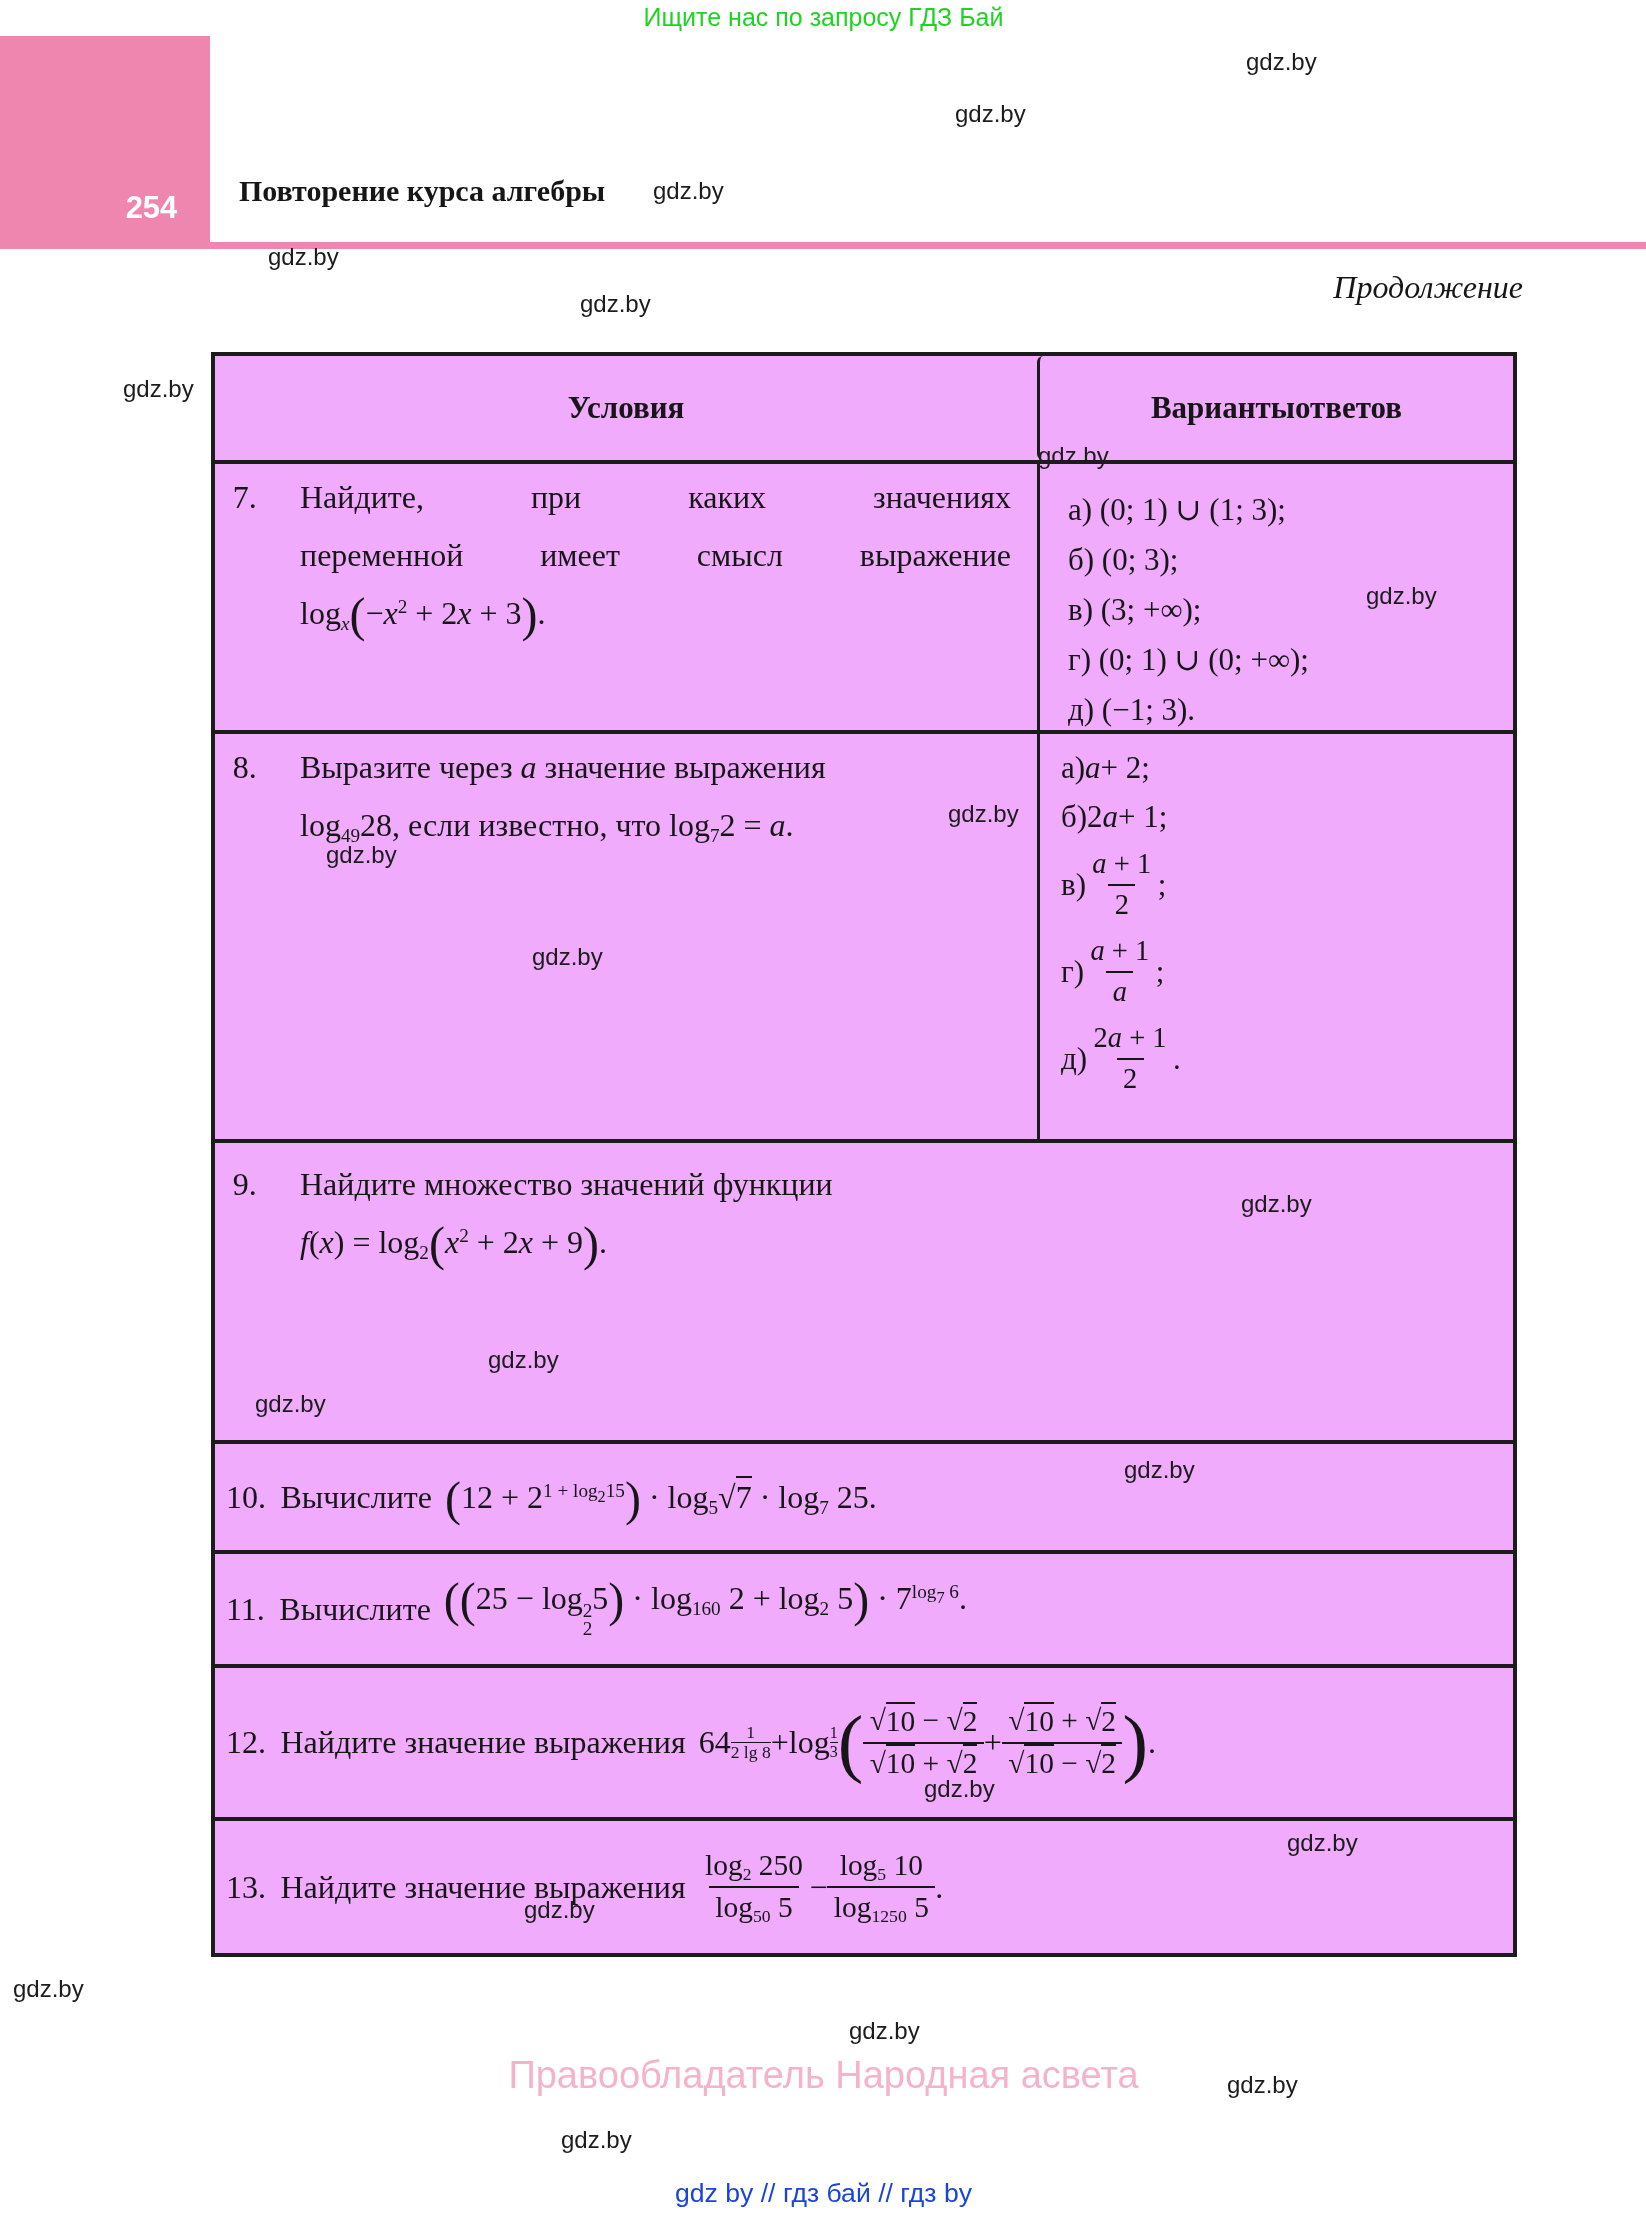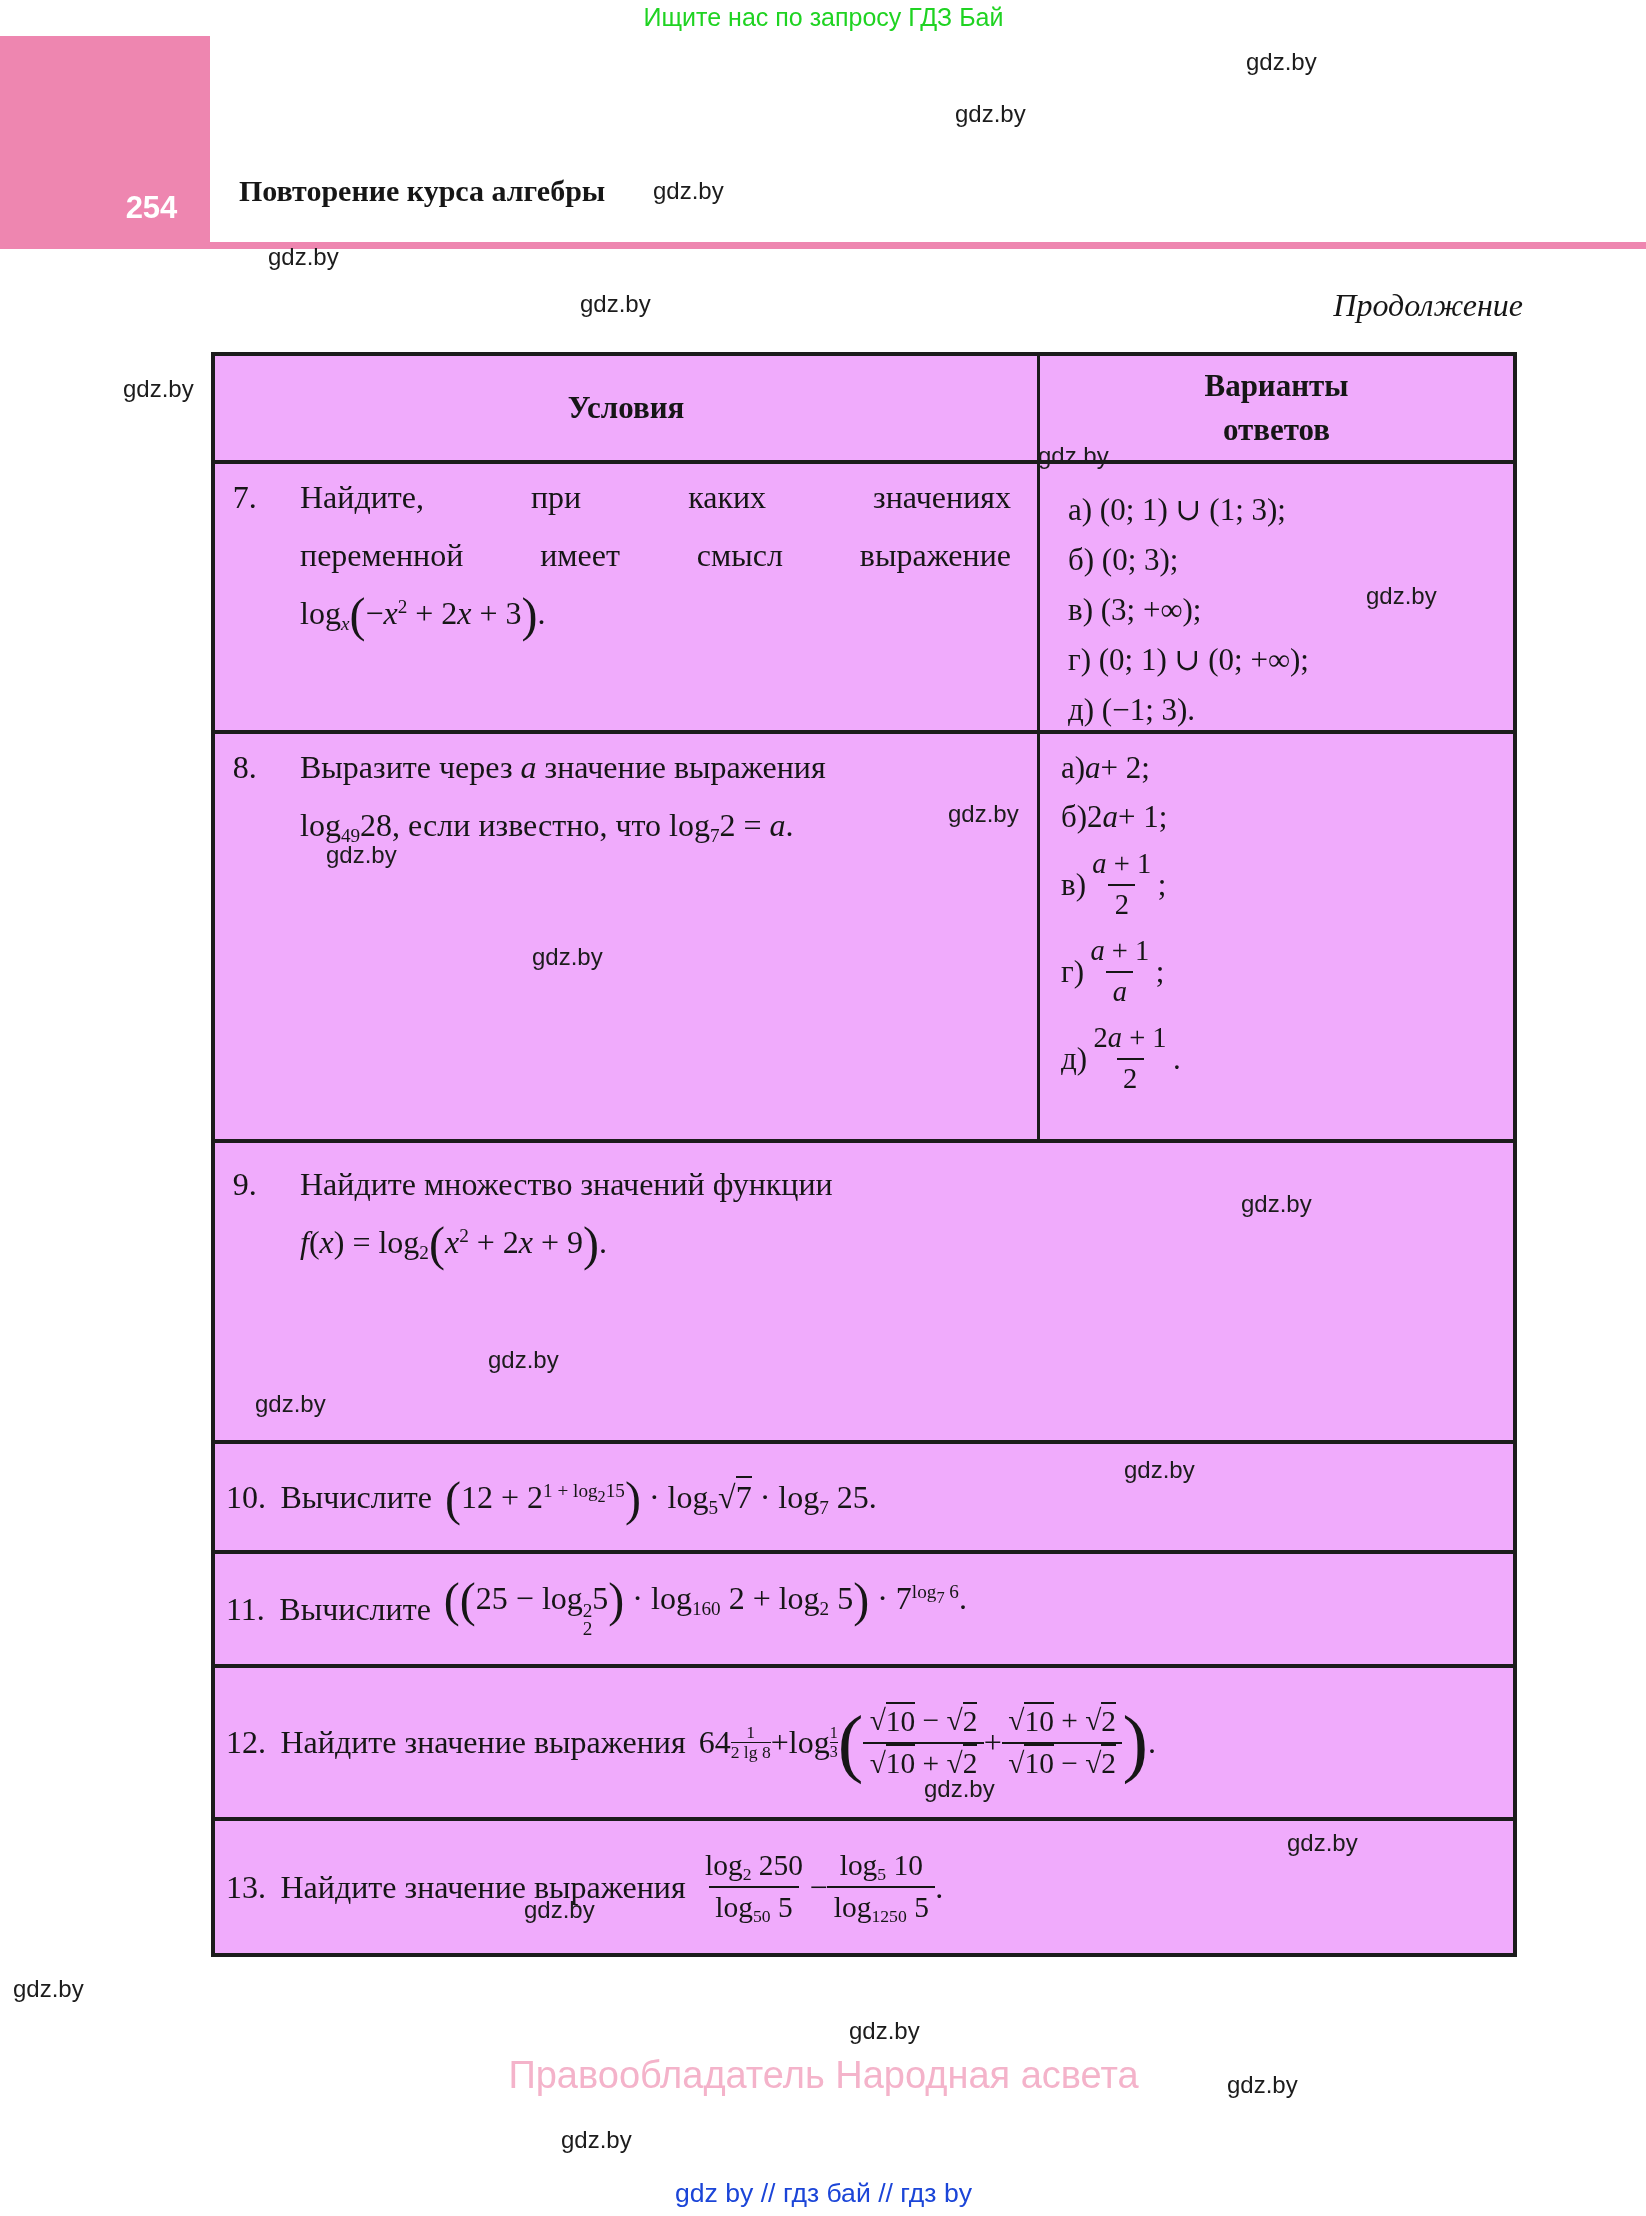--- a/index.html
+++ b/index.html
@@ -6,37 +6,37 @@
   .page{position:relative;width:1647px;height:2216px;background:#ffffff;overflow:hidden;
         font-family:"Liberation Serif","DejaVu Serif",serif;color:#161616;}
   
   .banner{position:absolute;top:3.2px;left:0;width:100%;text-align:center;
           font-family:"Liberation Sans",sans-serif;font-size:25px;color:#1fd322;}
   .pink-block{position:absolute;left:0;top:36px;width:210px;height:206px;background:#ee86b0;}
   .page-num{position:absolute;left:103px;top:190px;width:97px;text-align:center;
             font-family:"Liberation Sans",sans-serif;font-weight:bold;font-size:31px;color:#ffffff;}
   .chapter{position:absolute;left:239px;top:174px;font-size:30px;font-weight:bold;}
   .pink-rule{position:absolute;left:0;top:242px;width:100%;height:7.3px;background:#ee86b0;}
-  .continuation{position:absolute;left:1257px;top:287px;width:266px;text-align:right;
+  .continuation{position:absolute;left:1257px;top:269px;width:266px;text-align:right;
                 font-style:italic;font-size:32px;}
   
   .wm{position:absolute;font-family:"Liberation Sans",sans-serif;font-size:24px;color:#1c1c1c;
       z-index:6;white-space:nowrap;}
   
   .tbl{position:absolute;left:211px;top:352px;width:1306px;box-sizing:border-box;
        border:4px solid #1c1c1c;background:#f0abfc;}
   .row{display:flex;box-sizing:border-box;border-bottom:4px solid #1c1c1c;position:relative;}
   .row:last-child{border-bottom:none;}
   .cl{width:822px;box-sizing:border-box;position:relative;}
   .cr{flex:1;border-left:3.2px solid #1c1c1c;box-sizing:border-box;position:relative;}
   .rhead{height:108px;border-bottom-width:4.8px;}
   .rhead .cl{display:flex;align-items:center;justify-content:center;
              font-weight:bold;font-size:31px;}
-  .rhead .cr{display:flex;flex-direction:column;align-items:center;justify-content:center;
-             font-weight:bold;font-size:31px;line-height:44px;}
+  .rhead .cr{display:flex;flex-direction:row;align-items:center;justify-content:center;
+             font-weight:bold;font-size:31px;line-height:44px;border-radius:6px;}
   .r7{height:270px;}  .r8{height:409px;}  .r9{height:301px;}
   .r10{height:110px;} .r11{height:114px;} .r12{height:153px;} .r13{height:132px;}
   
   .cond{padding-top:14.5px;font-size:32px;}
   .r9 .cond{padding-top:22.6px;}
   .qnum{position:absolute;left:17.7px;top:14.5px;font-size:32px;}
   .r9 .qnum{top:22.6px;}
   .jline{margin-left:85px;width:711px;display:flex;justify-content:space-between;
          margin-bottom:21px;}
   .pline{margin-left:85px;width:711px;margin-bottom:21px;white-space:nowrap;}

